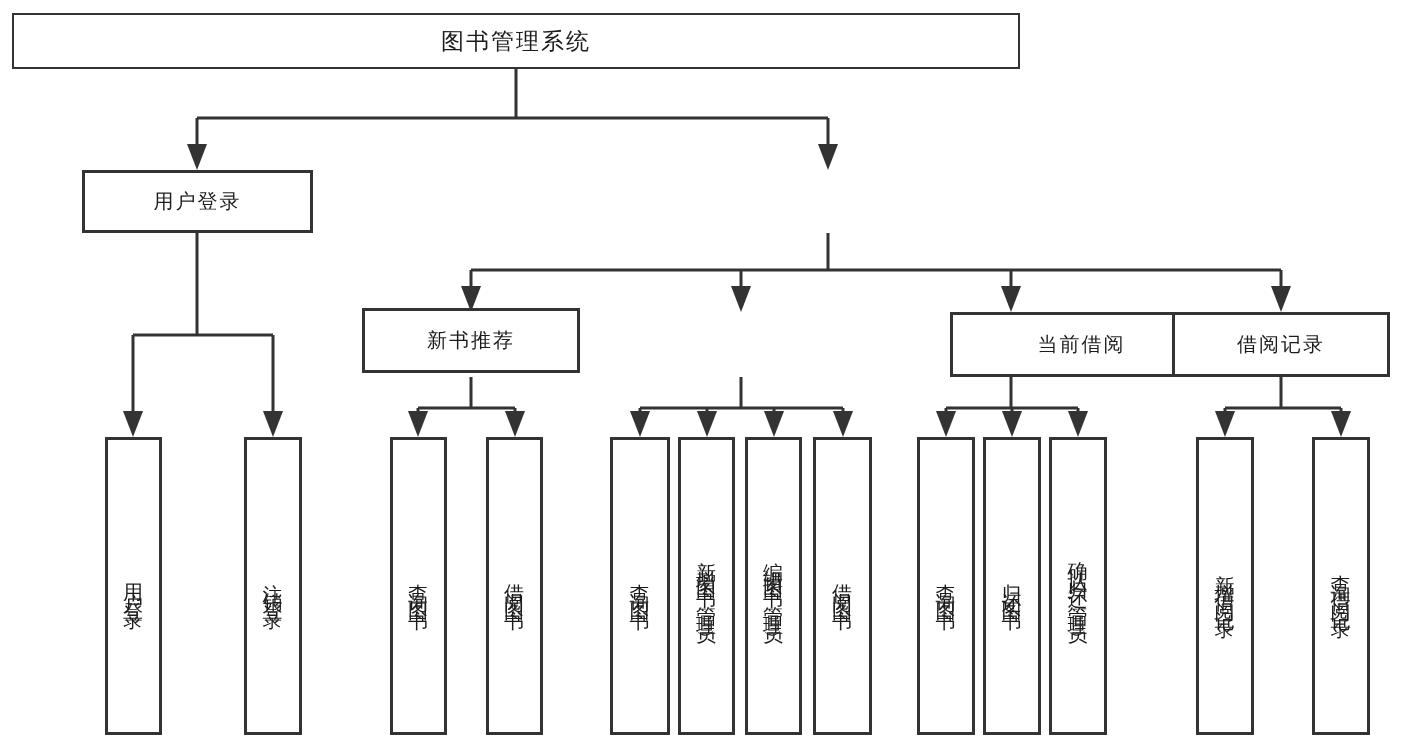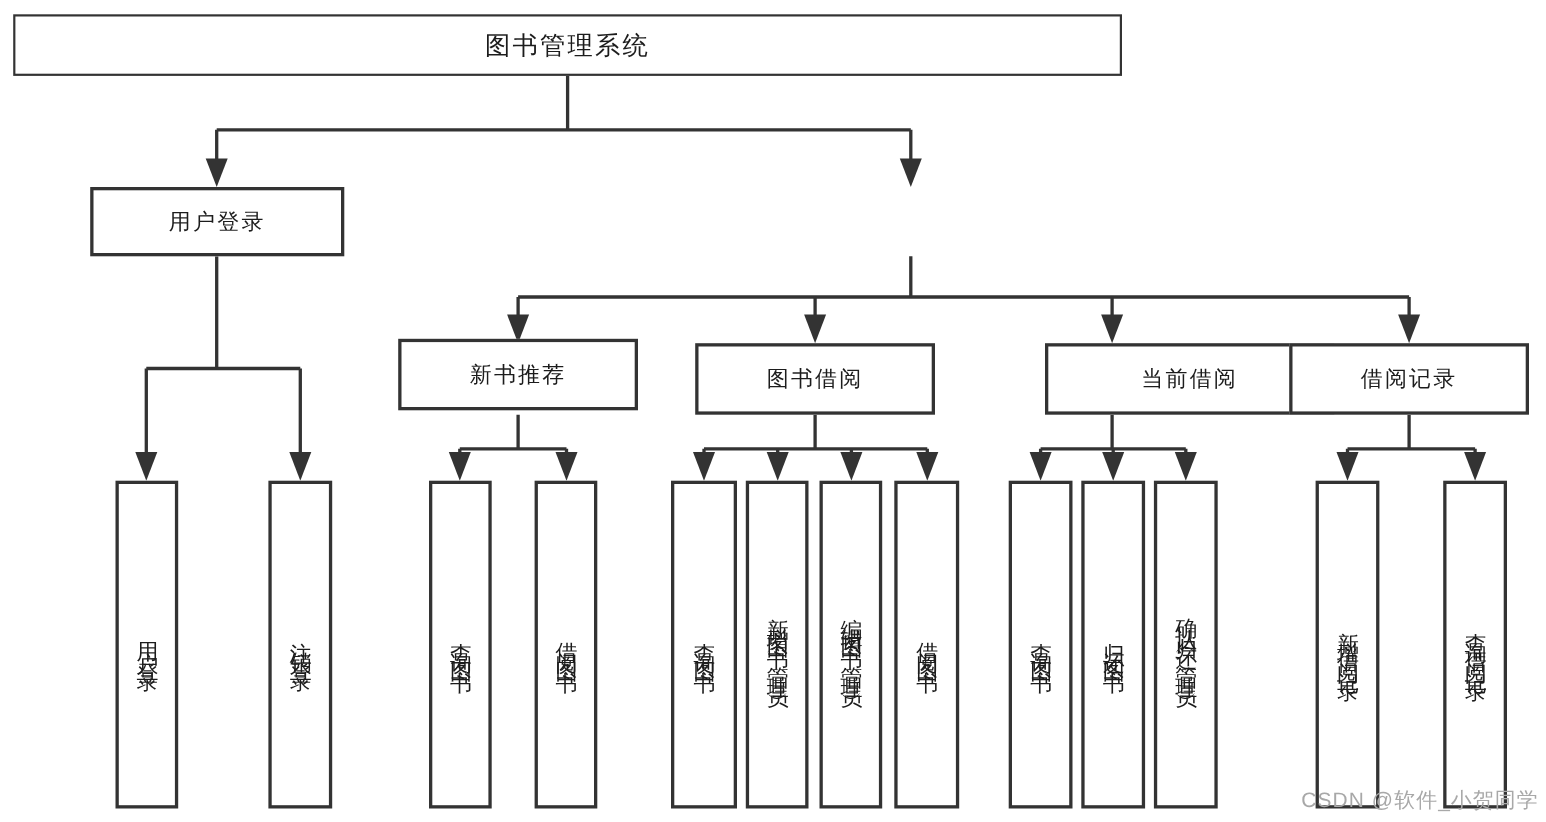--- a/index.html
+++ b/index.html
@@ -92,21 +92,20 @@
     <path class="cline" d="M1281 377 V408 M1225 408 H1341 M1225 408 V414 M1341 408 V414"></path>
     <polygon class="chead" points="1215,411 1235,411 1225,437"></polygon>
     <polygon class="chead" points="1331,411 1351,411 1341,437"></polygon>
   </svg>
 
   <div class="node node-h node-root" style="left:12px; top:13px; width:1008px; height:56px;">图书管理系统</div>
 
   <div class="node node-h" style="left:82px; top:170px; width:231px; height:63px;">用户登录</div>
 
   <div class="node node-h" style="left:362px; top:308px; width:218px; height:65px;">新书推荐</div>
-  <div class="node node-h" style="left:632px; top:312px; width:218px; height:65px;">图书借阅</div>
   <div class="node node-h" style="left:950px; top:312px; width:263px; height:65px;">当前借阅</div>
   <div class="node node-h" style="left:1172px; top:312px; width:218px; height:65px;font-family:Liberation Mono, monospace;">借阅记录</div>
 
   <div class="node node-v" style="left:105px; top:437px; width:57px; height:298px;">用户登录</div>
   <div class="node node-v" style="left:244px; top:437px; width:58px; height:298px;">注销登录</div>
 
   <div class="node node-v" style="left:390px; top:437px; width:57px; height:298px;">查询图书</div>
   <div class="node node-v" style="left:486px; top:437px; width:57px; height:298px;">借阅图书</div>
 
   <div class="node node-v" style="left:610px; top:437px; width:60px; height:298px;">查询图书</div>
@@ -114,14 +113,13 @@
   <div class="node node-v" style="left:745px; top:437px; width:57px; height:298px;">编辑图书（管理员）</div>
   <div class="node node-v" style="left:813px; top:437px; width:59px; height:298px;">借阅图书</div>
 
   <div class="node node-v" style="left:917px; top:437px; width:58px; height:298px;">查询图书</div>
   <div class="node node-v" style="left:983px; top:437px; width:58px; height:298px;">归还图书</div>
   <div class="node node-v" style="left:1049px; top:437px; width:58px; height:298px;">确认归还（管理员）</div>
 
   <div class="node node-v" style="left:1196px; top:437px; width:58px; height:298px;">新增借阅记录</div>
   <div class="node node-v" style="left:1312px; top:437px; width:58px; height:298px;">查询借阅记录</div>
 
-  <div class="watermark">CSDN @软件_小贺同学</div>
 </div>
 
 </body></html>

